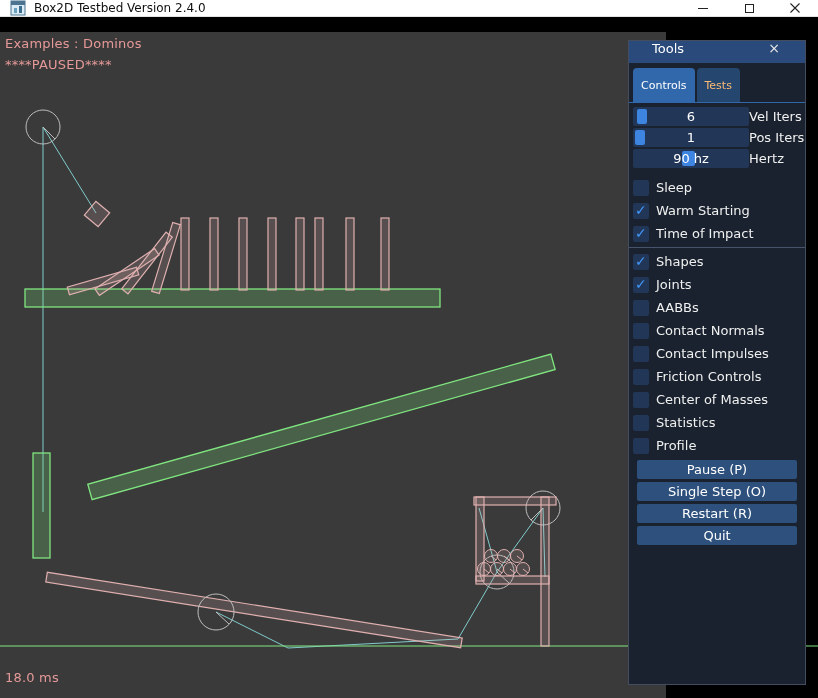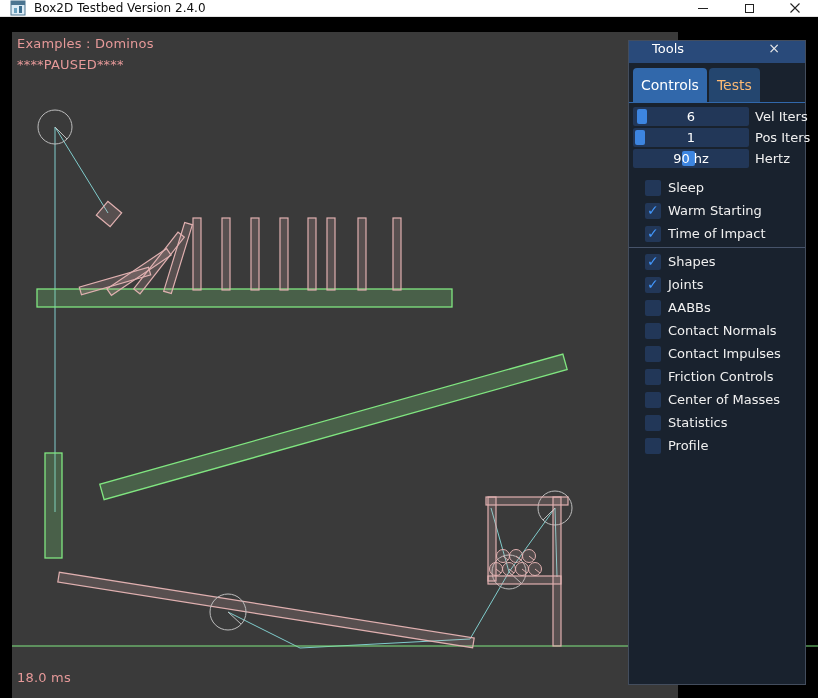--- a/index.html
+++ b/index.html
@@ -9,57 +9,57 @@
   
   .titlebar{position:absolute;top:0;left:0;width:818px;height:17px;background:#ffffff;display:flex;align-items:center;border-bottom:1px solid #e2e2e2}
   .app-icon{margin-left:10px;width:16px;height:16px;display:inline-flex}
   .title-text{font-size:12px;color:#101010;margin-left:8px}
   .win-btns{margin-left:auto;display:flex;height:32px}
   .win-btn{width:46px;height:32px;display:flex;align-items:center;justify-content:center;cursor:default}
   .glyph-min{width:10px;height:1px;background:#222}
   .glyph-max{width:9px;height:9px;border:1px solid #222}
 
   
-  .canvas{position:absolute;top:32px;left:12px;width:666px;height:666px;background:var(--canvas-bg,#3a3a3a)}
+  .canvas{position:absolute;top:32px;left:0;width:666px;height:666px;background:var(--canvas-bg,#3a3a3a)}
   .scene{position:absolute;left:0;top:0;width:818px;height:666px}
   .overlay-text{position:absolute;font-size:13px;color:var(--overlay-text,#e69999);letter-spacing:.2px}
   .lbl-example{left:5px;top:4px}
   .lbl-paused{left:5px;top:25px}
   .lbl-ms{left:5px;bottom:13px}
 
   
   .j{stroke:var(--joint-teal,#80cccc);stroke-width:1;fill:none}
   .sgreen{stroke:var(--static-green,#80e680);stroke-width:1.3;fill:var(--static-green,#80e680);fill-opacity:.22}
   .dpink{stroke:var(--dynamic-pink,#e0b0b0);stroke-width:1.2;fill:var(--dynamic-pink,#e0b0b0);fill-opacity:.18}
   .ngray{stroke:var(--neutral-gray,#bdbdbd);stroke-width:1;fill:none}
   .ball{stroke:var(--dynamic-pink,#e0b0b0);stroke-width:1;fill:var(--dynamic-pink,#e0b0b0);fill-opacity:.15}
   .groundline{stroke:var(--static-green,#80e680);stroke-width:1.2}
 
   
   .tools-panel{position:absolute;left:628px;top:40px;width:178px;height:645px;background:#19222e;border:1px solid rgba(120,130,150,.45);font-size:13px;color:#f0f0f0}
   .panel-titlebar{height:22px;background:#294a7a;display:flex;align-items:flex-start;padding:0 23px}
   .panel-title{font-size:13px;color:#fff}
   .panel-close{margin-left:auto;color:#e8e8e8;font-size:14px;line-height:14px;width:16px;text-align:center;cursor:default}
   .tabbar{display:flex;gap:2px;padding:5px 4px 0 4px;border-bottom:1px solid #3168ab}
-  .tab{height:34px;padding:16px 8px;display:flex;align-items:center;border-radius:4px 4px 0 0;font-size:14px}
+  .tab{height:34px;padding:16px 8px;display:flex;align-items:center;border-radius:4px 4px 0 0;font-size:11px}
   .tab.active{background:#3168ab;color:#fff}
   .tab.inactive{background:#24466f;color:#fdba74}
 
   .panel-body{padding:2px 0 0 0}
   .slider-row{display:flex;align-items:center;height:19px;margin:2px 4px}
   .slider-frame{position:relative;width:116px;height:19px;background:#223758;border-radius:2px;flex:none}
   .slider-grab{position:absolute;top:2px;height:15px;background:#3d85e0;border-radius:2px}
   .g1{left:4px;width:10px}
   .g2{left:2px;width:10px}
   .g3{left:49px;width:13px}
   .slider-value{position:absolute;inset:0;display:flex;align-items:center;justify-content:center;font-size:13px;color:#fff}
-  .row-label{margin-left:6px;white-space:nowrap}
+  .row-label{white-space:nowrap}
 
   .cb-group{margin-top:8px}
-  .cb-row{display:flex;align-items:center;height:23px;padding:0 16px}
+  .cb-row{display:flex;align-items:center;height:23px;padding:0 4px}
   .cb-box{position:relative;width:16px;height:16px;background:#223758;border-radius:2px;flex:none}
   .cb-check{display:none;position:absolute;left:2px;top:-1px;color:#4296fa;font-weight:bold;font-size:14px}
   .cb-row.is-checked .cb-check{display:block}
   .cb-label{margin-left:7px;white-space:nowrap}
   .separator{height:1px;background:#46536a;margin:2px 0}
 
   .btn-group{margin-top:2px}
   .panel-btn{margin:3px 8px 0 8px;height:19px;background:#2d507c;border-radius:2px;display:flex;align-items:center;justify-content:center;font-size:13px;color:#fff;cursor:default}
 </style>
 </head>
@@ -290,16 +290,22 @@
         <div class="cb-row">
           <span class="cb-box"></span>
           <span class="cb-label">Statistics</span>
         </div>
         <div class="cb-row">
           <span class="cb-box"></span>
           <span class="cb-label">Profile</span>
         </div>
       </div>
 
+      <div class="btn-group">
+        <div class="panel-btn">Pause (P)</div>
+        <div class="panel-btn">Single Step (O)</div>
+        <div class="panel-btn">Restart (R)</div>
+        <div class="panel-btn">Quit</div>
+      </div>
 
     </div>
   </div>
 </div>
 
 </body></html>

